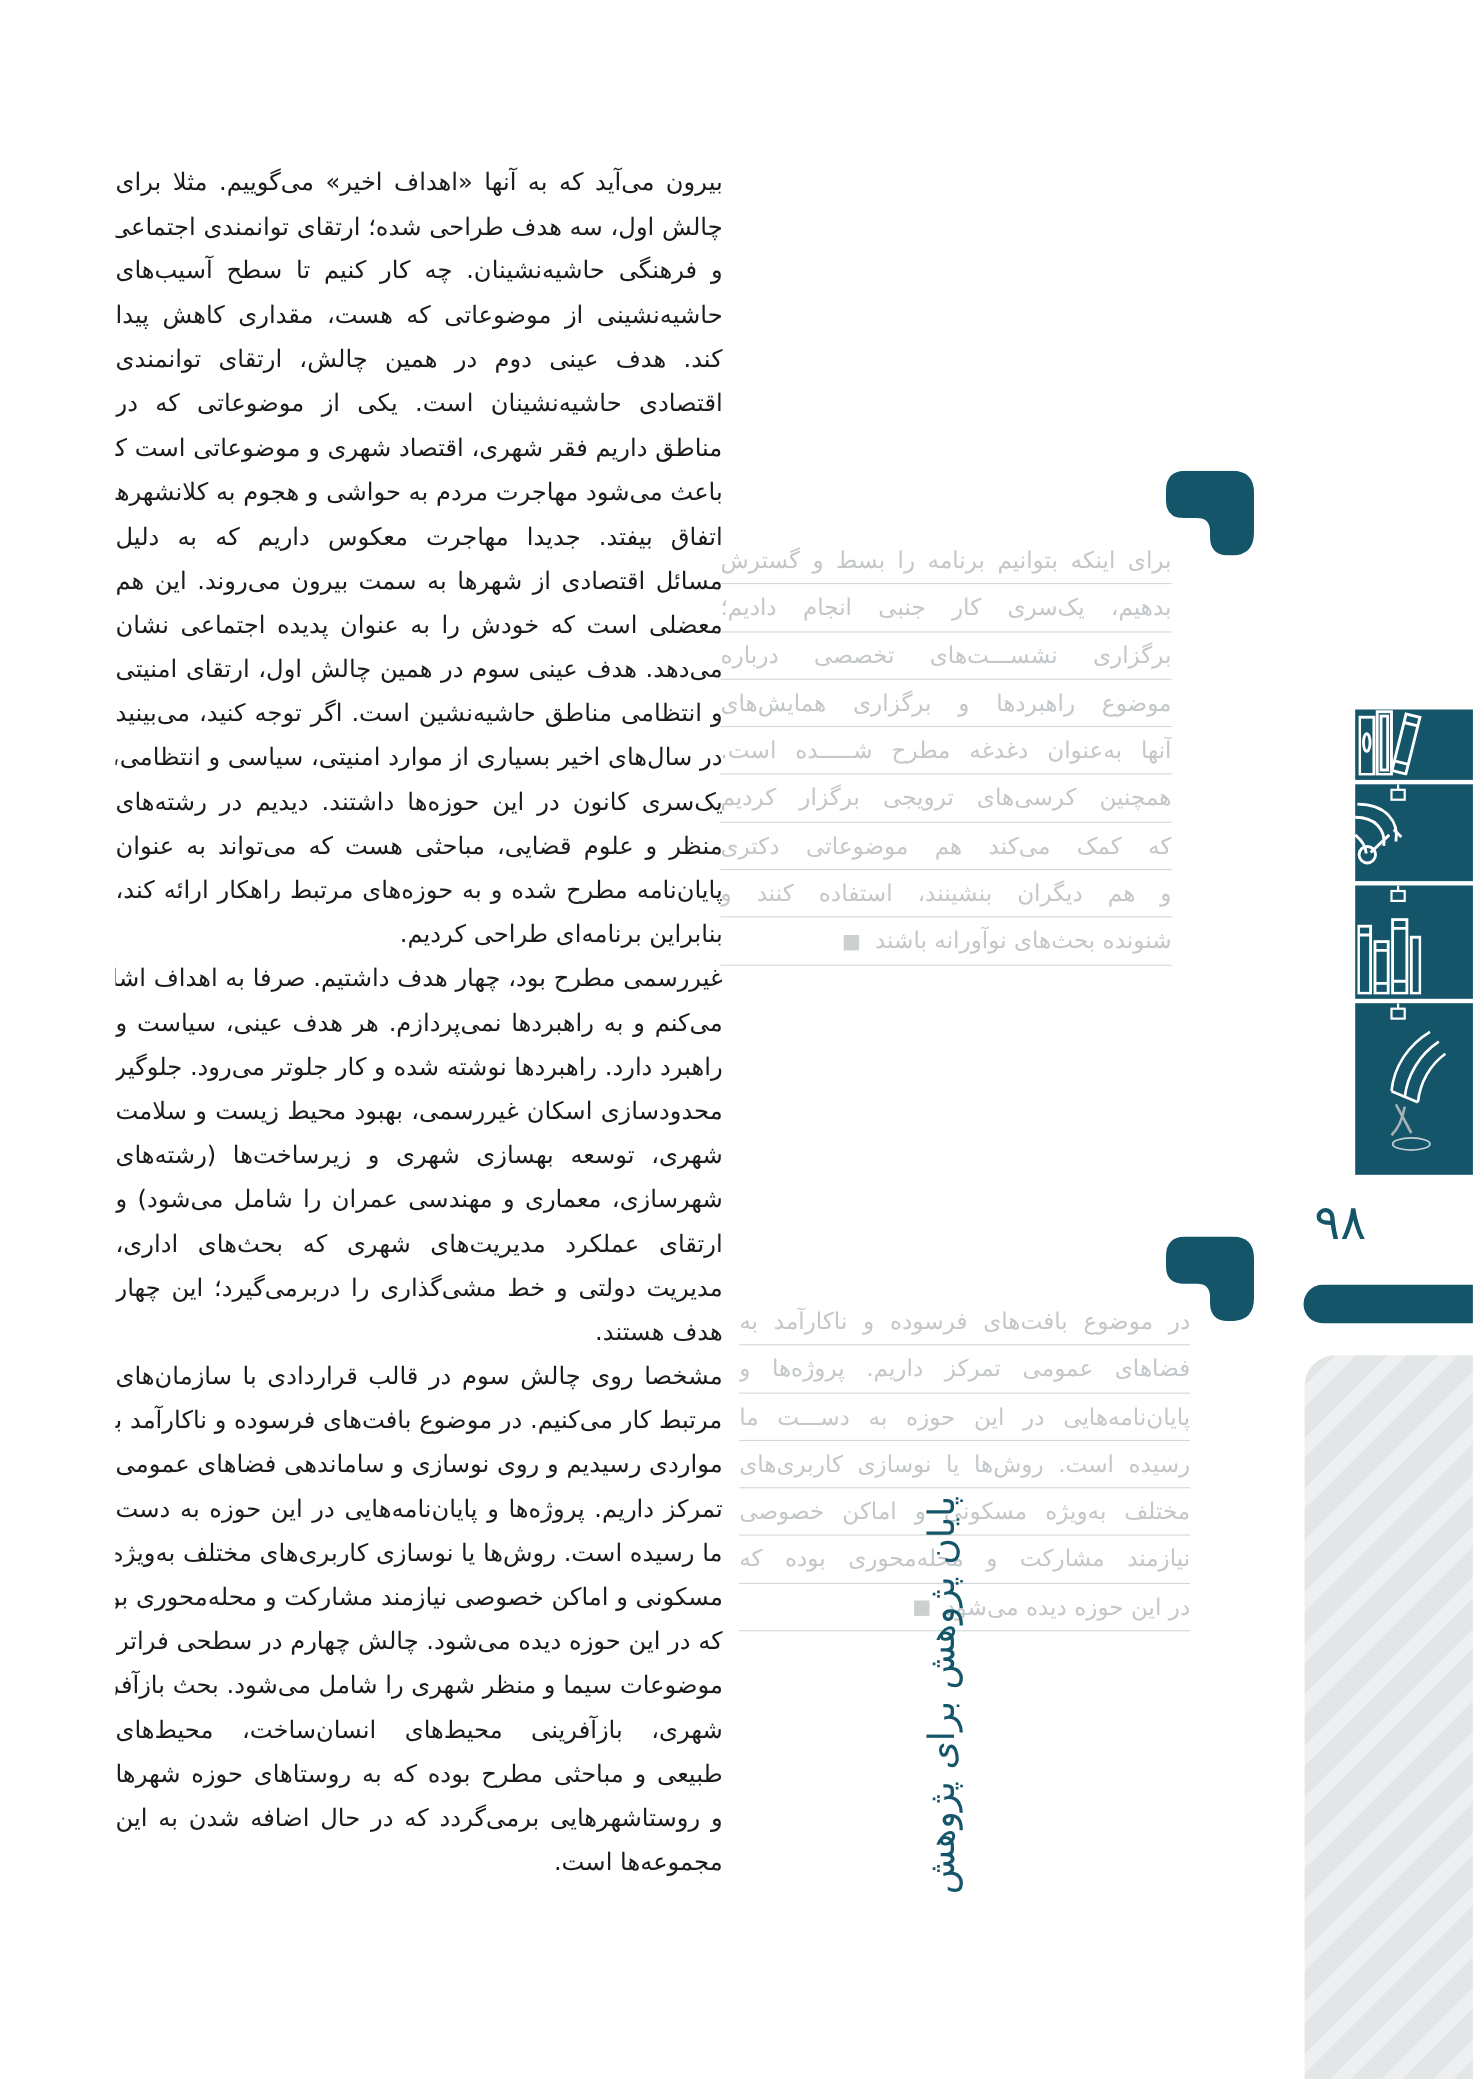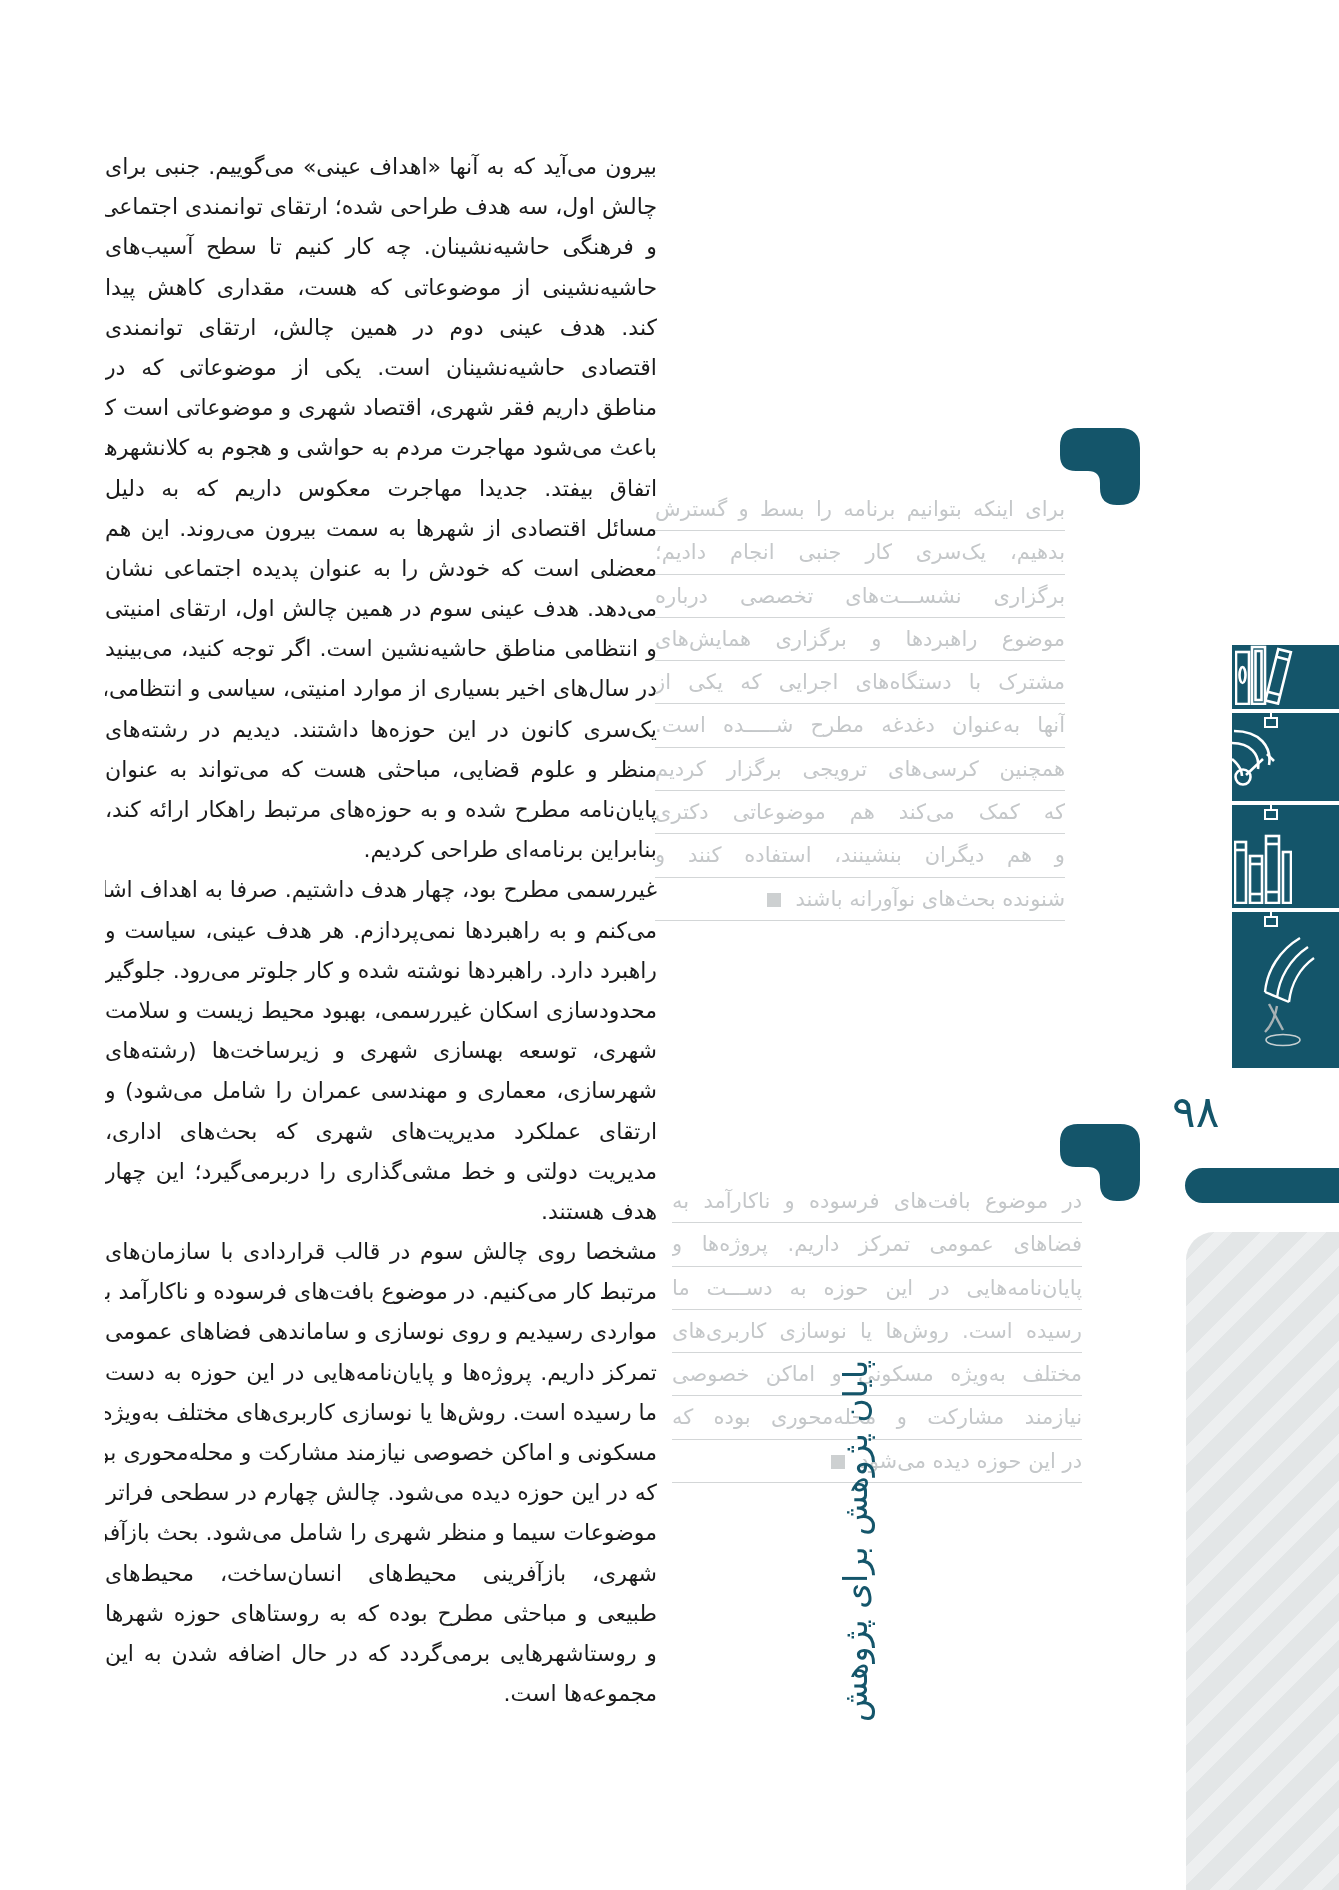--- a/index.html
+++ b/index.html
@@ -39,21 +39,21 @@
   .sb-cell{position:absolute;left:0;width:107px;background:#14556a;}
   .sb-c1{top:0;height:64px;}
   .sb-c2{top:68px;height:88px;}
   .sb-c3{top:160px;height:103px;}
   .sb-c4{top:267px;height:156px;}
   .cell-icon{position:absolute;}
   .hook{position:absolute;top:0;left:30px;width:18px;height:16px;}
   
   .page-number{
     position:absolute;left:1172px;top:1082px;width:70px;height:60px;
-    color:#14556a;font-size:44px;line-height:60px;text-align:left;direction:rtl;
+    color:#14556a;font-size:44px;line-height:60px;text-align:right;direction:rtl;
   }
   .teal-band{
     position:absolute;left:1185px;top:1168px;width:154px;height:35px;
     background:#14556a;border-radius:18px 0 0 18px;
   }
   .stripe-panel{
     position:absolute;left:1186px;top:1232px;width:153px;height:658px;
     border-radius:28px 0 0 0;
     background:repeating-linear-gradient(135deg,#e3e6e7 0 20px,#edeff0 20px 33px);
   }
@@ -62,21 +62,21 @@
     position:absolute;white-space:nowrap;transform:rotate(-90deg);transform-origin:top left;
     color:#14556a;font-size:33px;line-height:44px;letter-spacing:0.5px;direction:rtl;
   }
 </style>
 </head>
 <body>
 
 <div class="page">
 
   <div class="article-body">
-      <div class="bline">بیرون می‌آید که به آنها «اهداف عینی» می‌گوییم. جنبی برای</div>
+      <div class="bline">بیرون می‌آید که به آنها «اهداف اخیر» می‌گوییم. مثلا برای</div>
       <div class="bline">چالش اول، سه هدف طراحی شده؛ ارتقای توانمندی اجتماعی</div>
       <div class="bline">و فرهنگی حاشیه‌نشینان. چه کار کنیم تا سطح آسیب‌های</div>
       <div class="bline">حاشیه‌نشینی از موضوعاتی که هست، مقداری کاهش پیدا</div>
       <div class="bline">کند. هدف عینی دوم در همین چالش، ارتقای توانمندی</div>
       <div class="bline">اقتصادی حاشیه‌نشینان است. یکی از موضوعاتی که در</div>
       <div class="bline">مناطق داریم فقر شهری، اقتصاد شهری و موضوعاتی است که</div>
       <div class="bline">باعث می‌شود مهاجرت مردم به حواشی و هجوم به کلانشهرها</div>
       <div class="bline">اتفاق بیفتد. جدیدا مهاجرت معکوس داریم که به دلیل</div>
       <div class="bline">مسائل اقتصادی از شهرها به سمت بیرون می‌روند. این هم</div>
       <div class="bline">معضلی است که خودش را به عنوان پدیده اجتماعی نشان</div>
@@ -114,21 +114,20 @@
     <svg width="80" height="77" viewBox="0 0 80 77">
       <path d="M18 0 H60 Q80 0 80 20 V56 Q80 77 59 77 H57 Q40 77 40 60 V55 Q40 43 28 43 H16 Q0 43 0 27 V18 Q0 0 18 0 Z" fill="#14556a"></path>
     </svg>
   </div>
   <div class="pullquote pq1">
     <div class="qlines">
         <div class="qline">برای اینکه بتوانیم برنامه را بسط و گسترش</div>
         <div class="qline">بدهیم، یک‌سری کار جنبی انجام دادیم؛</div>
         <div class="qline">برگزاری نشســـت‌های تخصصی درباره</div>
         <div class="qline">موضوع راهبردها و برگزاری همایش‌های</div>
-        <div class="qline">مشترک با دستگاه‌های اجرایی که یکی از</div>
         <div class="qline">آنها به‌عنوان دغدغه مطرح شـــــده است.</div>
         <div class="qline">همچنین کرسی‌های ترویجی برگزار کردیم</div>
         <div class="qline">که کمک می‌کند هم موضوعاتی دکتری</div>
         <div class="qline">و هم دیگران بنشینند، استفاده کنند و</div>
         <div class="qline qlast"><span>شنونده بحث‌های نوآورانه باشند</span><span class="endsq"></span></div>
       </div>
   </div>
 
   <div class="qmark qm2">
     <svg width="80" height="77" viewBox="0 0 80 77">

